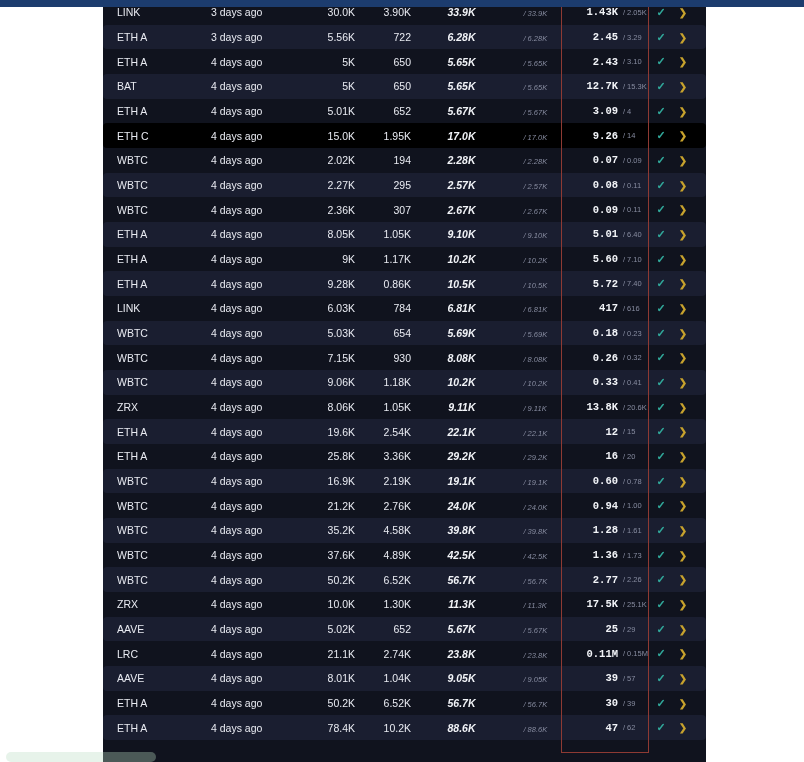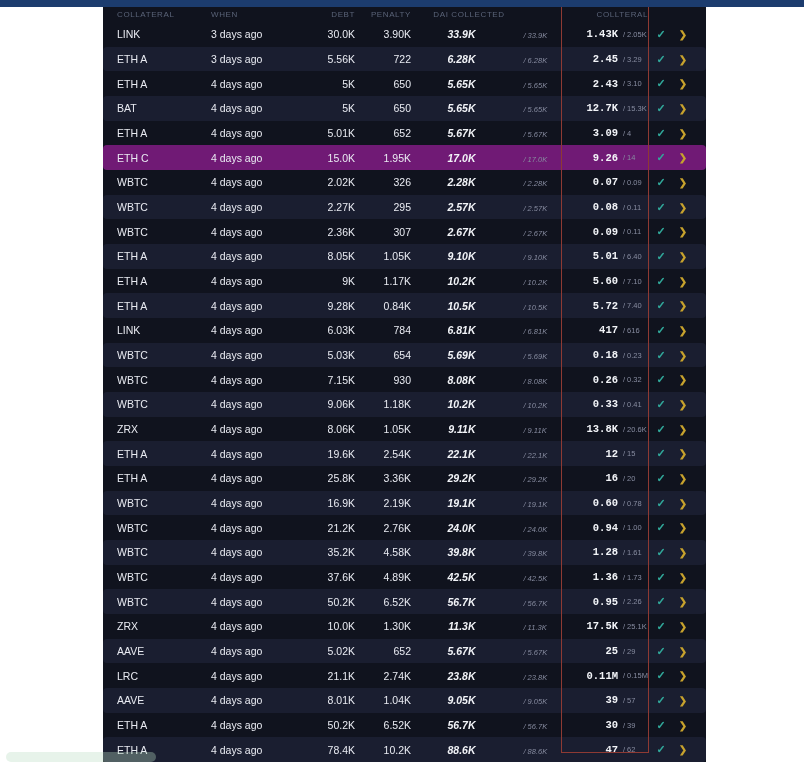--- a/index.html
+++ b/index.html
@@ -107,28 +107,20 @@
     border-radius: 5px;
     z-index: 2;
   }
 </style>
 </head>
 <body>
 
 <div class="top-band" style="background: rgb(28, 60, 110);"></div>
 
 <div class="table-wrap" style="background: rgb(16, 19, 30);">
-  <div class="header-row">
-    <div class="c1">COLLATERAL</div>
-    <div class="c2">WHEN</div>
-    <div class="c3">DEBT</div>
-    <div class="c4">PENALTY</div>
-    <div class="hdr-c5">DAI COLLECTED</div>
-    <div class="hdr-c6">COLLTERAL</div>
-  </div>
   <div class="rows-container">
   <div class="trow">
     <div class="c1 cell-text">LINK</div>
     <div class="c2 cell-text">3 days ago</div>
     <div class="c3 cell-text">30.0K</div>
     <div class="c4 cell-text">3.90K</div>
     <div class="c5">
       <span class="main val-main">33.9K</span>
       <span class="sub val-sub"><span class="sep">/</span><span>33.9K</span></span>
     </div>
@@ -201,42 +193,42 @@
       <span class="sub val-sub"><span class="sep">/</span><span>5.67K</span></span>
     </div>
     <div class="c6">
       <span class="main val-main">3.09</span>
       <span class="sub val-sub"><span class="sep">/</span><span>4</span></span>
       <span class="check" style="color: rgb(49, 168, 154);">✓</span>
       <span class="chev" style="color: rgb(199, 162, 45);">❯</span>
     </div>
   </div>
 
-  <div class="trow alt" style="background: #701a75;">
+  <div class="trow alt" style="background: #000000;">
     <div class="c1 cell-text">ETH C</div>
     <div class="c2 cell-text">4 days ago</div>
     <div class="c3 cell-text">15.0K</div>
     <div class="c4 cell-text">1.95K</div>
     <div class="c5">
       <span class="main val-main">17.0K</span>
       <span class="sub val-sub"><span class="sep">/</span><span>17.0K</span></span>
     </div>
     <div class="c6">
       <span class="main val-main">9.26</span>
       <span class="sub val-sub"><span class="sep">/</span><span>14</span></span>
       <span class="check" style="color: rgb(49, 168, 154);">✓</span>
       <span class="chev" style="color: rgb(199, 162, 45);">❯</span>
     </div>
   </div>
 
   <div class="trow">
     <div class="c1 cell-text">WBTC</div>
     <div class="c2 cell-text">4 days ago</div>
     <div class="c3 cell-text">2.02K</div>
-    <div class="c4 cell-text">326</div>
+    <div class="c4 cell-text">194</div>
     <div class="c5">
       <span class="main val-main">2.28K</span>
       <span class="sub val-sub"><span class="sep">/</span><span>2.28K</span></span>
     </div>
     <div class="c6">
       <span class="main val-main">0.07</span>
       <span class="sub val-sub"><span class="sep">/</span><span>0.09</span></span>
       <span class="check" style="color: rgb(49, 168, 154);">✓</span>
       <span class="chev" style="color: rgb(199, 162, 45);">❯</span>
     </div>
@@ -307,21 +299,21 @@
       <span class="sub val-sub"><span class="sep">/</span><span>7.10</span></span>
       <span class="check" style="color: rgb(49, 168, 154);">✓</span>
       <span class="chev" style="color: rgb(199, 162, 45);">❯</span>
     </div>
   </div>
 
   <div class="trow alt" style="background: rgb(26, 30, 48);">
     <div class="c1 cell-text">ETH A</div>
     <div class="c2 cell-text">4 days ago</div>
     <div class="c3 cell-text">9.28K</div>
-    <div class="c4 cell-text">0.84K</div>
+    <div class="c4 cell-text">0.86K</div>
     <div class="c5">
       <span class="main val-main">10.5K</span>
       <span class="sub val-sub"><span class="sep">/</span><span>10.5K</span></span>
     </div>
     <div class="c6">
       <span class="main val-main">5.72</span>
       <span class="sub val-sub"><span class="sep">/</span><span>7.40</span></span>
       <span class="check" style="color: rgb(49, 168, 154);">✓</span>
       <span class="chev" style="color: rgb(199, 162, 45);">❯</span>
     </div>
@@ -517,21 +509,21 @@
   <div class="trow alt" style="background: rgb(26, 30, 48);">
     <div class="c1 cell-text">WBTC</div>
     <div class="c2 cell-text">4 days ago</div>
     <div class="c3 cell-text">50.2K</div>
     <div class="c4 cell-text">6.52K</div>
     <div class="c5">
       <span class="main val-main">56.7K</span>
       <span class="sub val-sub"><span class="sep">/</span><span>56.7K</span></span>
     </div>
     <div class="c6">
-      <span class="main val-main">0.95</span>
+      <span class="main val-main">2.77</span>
       <span class="sub val-sub"><span class="sep">/</span><span>2.26</span></span>
       <span class="check" style="color: rgb(49, 168, 154);">✓</span>
       <span class="chev" style="color: rgb(199, 162, 45);">❯</span>
     </div>
   </div>
 
   <div class="trow">
     <div class="c1 cell-text">ZRX</div>
     <div class="c2 cell-text">4 days ago</div>
     <div class="c3 cell-text">10.0K</div>

